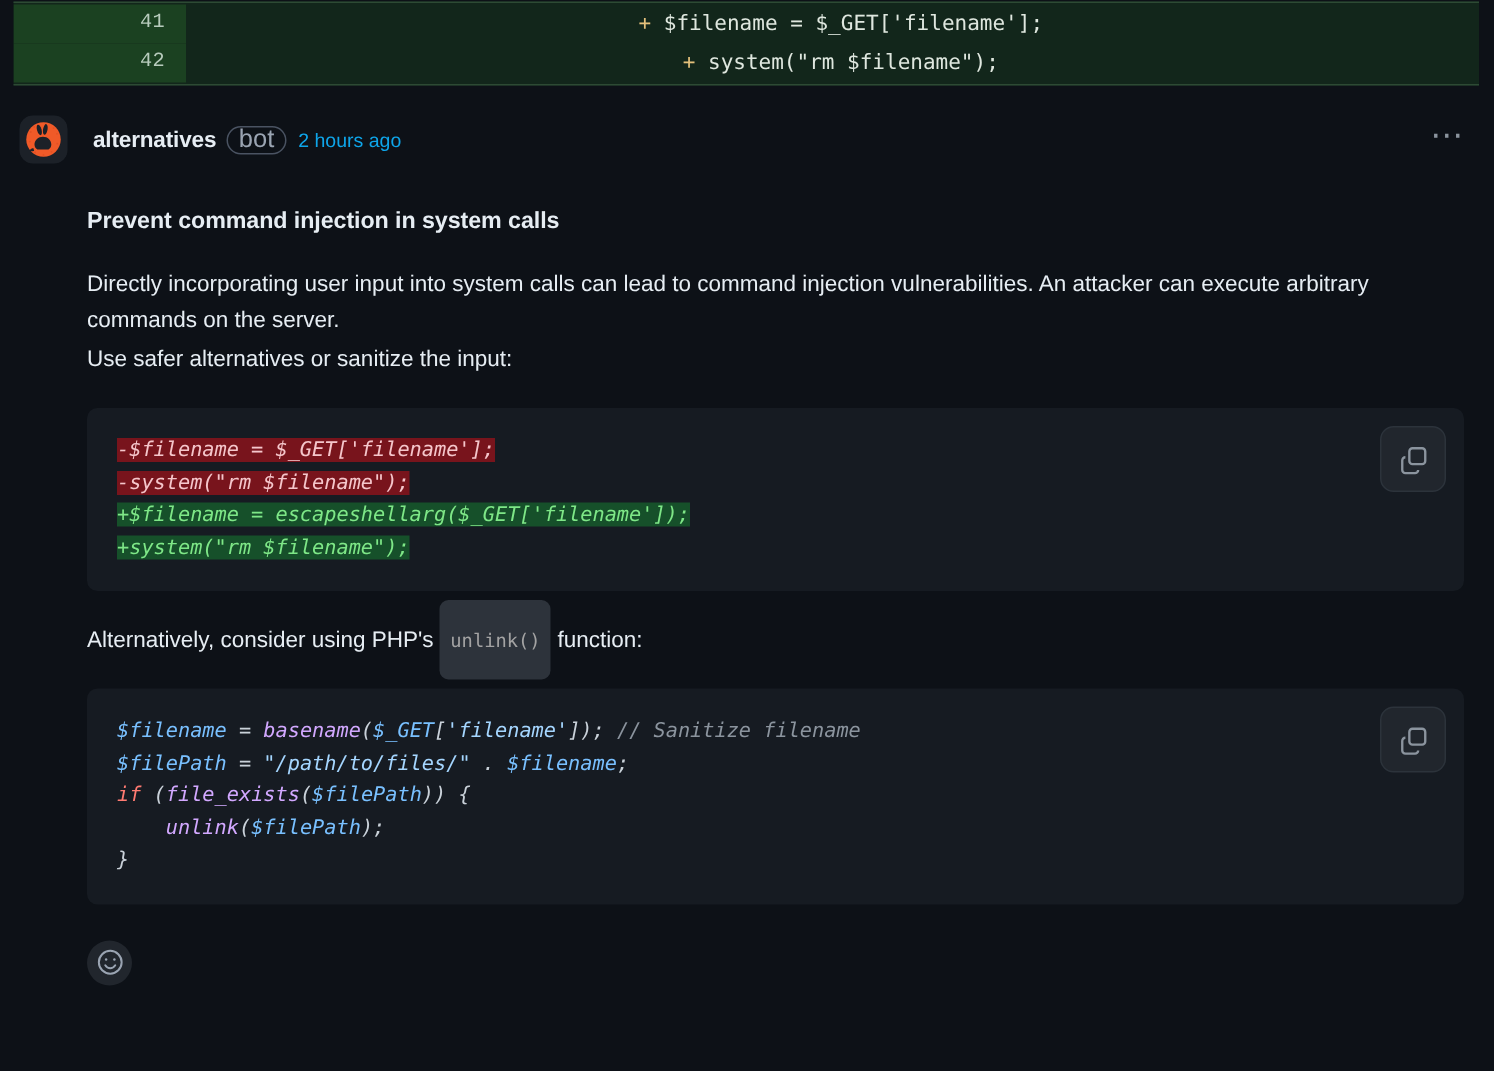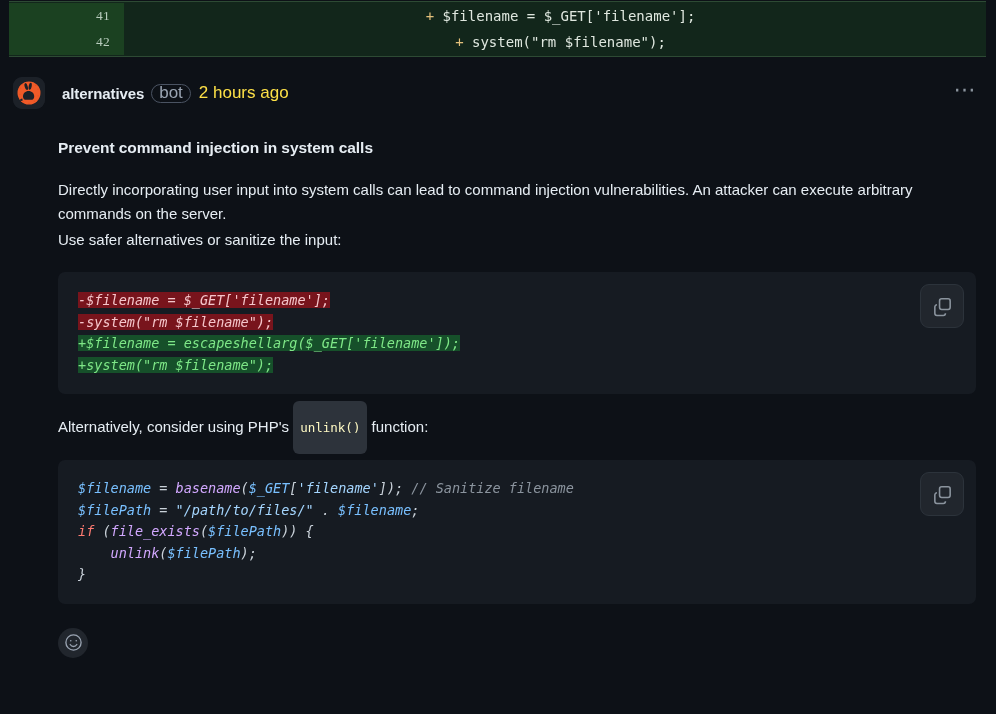--- a/index.html
+++ b/index.html
@@ -35,21 +35,21 @@
     height: 26px;
     align-items: center;
   }
   .diff-row:first-child { margin-top: 1px; }
   .diff-gutter {
     width: 115px;
     min-width: 115px;
     height: 26px;
     background: #1b4121;
     color: #b8ccbd;
-    font-family: Liberation Serif, serif;
+    font-family: Liberation Mono, monospace;
     font-size: 13.5px;
     text-align: right;
     padding-right: 14px;
     line-height: 26px;
     letter-spacing: 0.2px;
   }
   .diff-code {
     flex: 1;
     height: 26px;
     line-height: 26px;
@@ -102,22 +102,22 @@
     border: 1px solid #4a5362;
     border-radius: 10px;
     color: #9aa4b2;
     font-size: 17px;
     padding: 1px 7px 2px 7px;
     line-height: 14px;
     display: inline-block;
   }
   .timestamp {
     margin-left: 8px;
-    color: #fde047;
-    font-size: 17px;
+    color: #0ea5e9;
+    font-size: 13px;
   }
   .spacer { flex: 1; }
   .kebab {
     color: #8b949e;
     font-size: 22px;
     letter-spacing: 2.5px;
     line-height: 14px;
     padding: 4px 2px 10px 2px;
     cursor: pointer;
     user-select: none;
@@ -161,21 +161,21 @@
     max-width: 880px;
   }
   .para-tight { margin-top: 2px; }
 
   code.inline {
     font-family: "DejaVu Sans Mono", monospace;
     font-size: 12.5px;
     background: #2d333b;
     border-radius: 6px;
     padding: 19px 7px;
-    color: #fef9c3;
+    color: #a3a3a3;
   }
 
   
   .codeblock {
     position: relative;
     background: #161b22;
     border-radius: 7px;
     margin-top: 20px;
     padding: 18px 16px 18px 20px;
     width: 918px;

